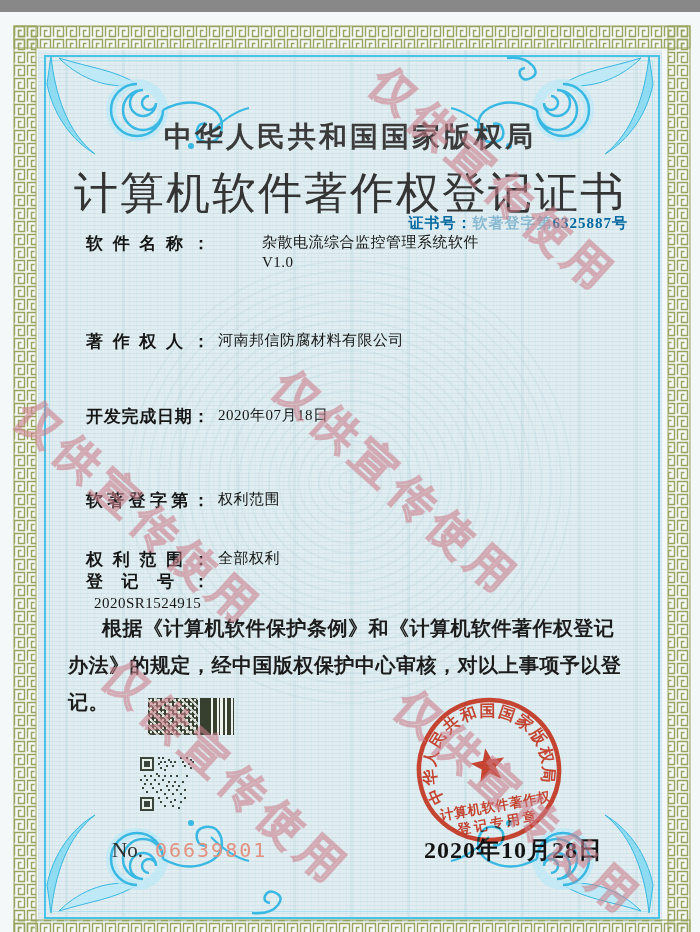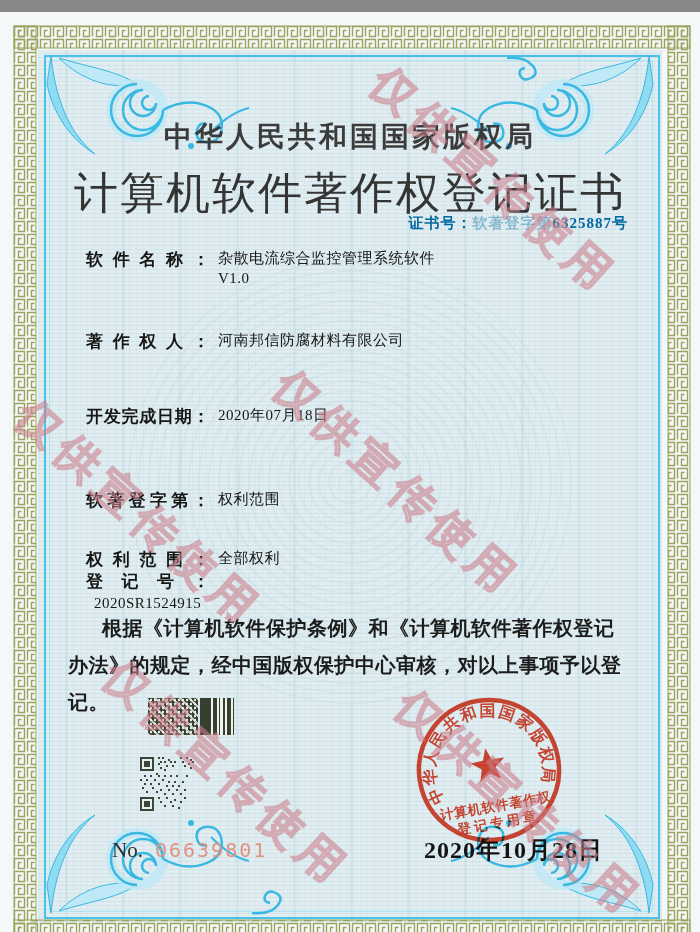--- a/index.html
+++ b/index.html
@@ -45,21 +45,21 @@
     position:absolute;right:72px;top:202px;font-size:15px;font-weight:700;color:#0369a1;letter-spacing:1px;
   }
   .cert-no .faded{opacity:.38;}
 
   .fieldrow{position:absolute;left:86px;display:flex;align-items:flex-start;color:#161616;}
   .flabel{
     display:inline-block;width:124px;font-size:17px;font-weight:700;
     text-align:justify;text-align-last:justify;flex:0 0 auto;letter-spacing:.5px;
   }
   .fvalue{font-size:15px;font-weight:400;margin-left:8px;letter-spacing:.5px;line-height:1.35;}
-  .r-name{top:236px;} .r-author{top:318px;} .r-dev{top:393px;} .r-pub{top:435px;}
+  .r-name{top:220px;gap:44px;} .r-author{top:318px;} .r-dev{top:393px;} .r-pub{top:435px;}
   .r-acq{top:477px;} .r-scope{top:536px;} .r-reg{top:558px;flex-direction:column;}
 
   .statement{
     position:absolute;left:68px;top:598px;width:566px;
     font-size:20px;font-weight:600;line-height:37px;color:#1c1c1c;
     text-indent:34px;letter-spacing:.5px;
   }
 
   .barcode{position:absolute;left:148px;top:686px;width:86px;height:37px;display:flex;}
   .bc-matrix{width:50px;height:100%;

